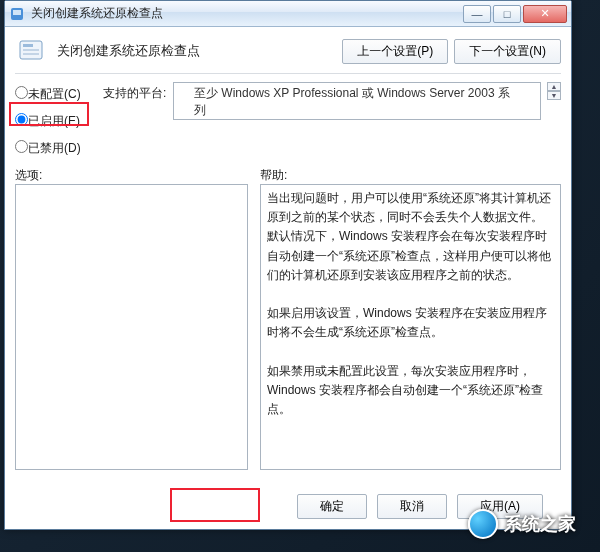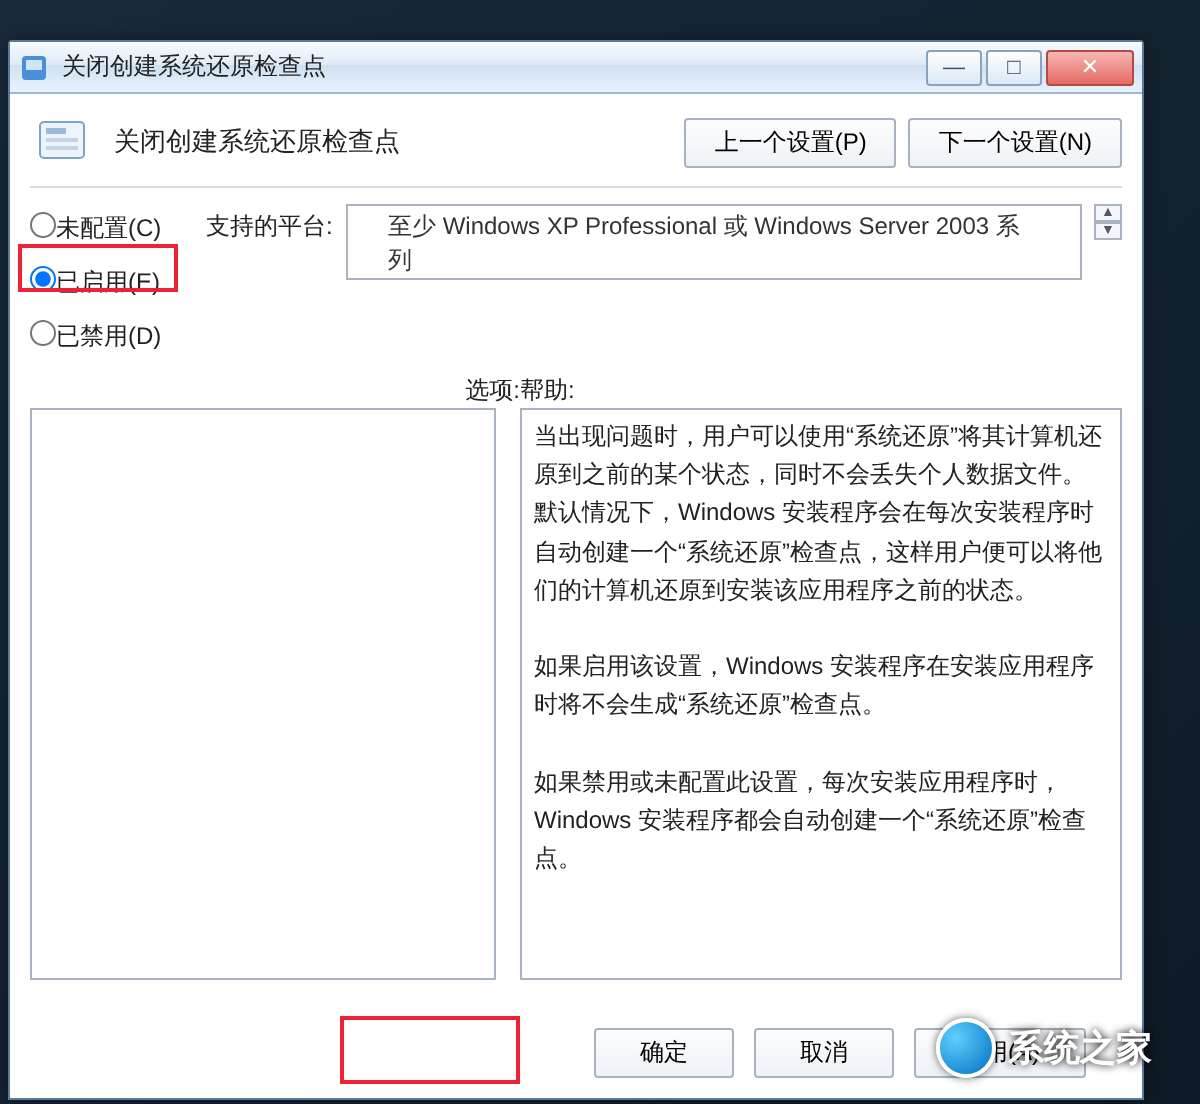--- a/index.html
+++ b/index.html
@@ -2,21 +2,21 @@
 <html><head>
 <meta charset="utf-8">
 <style>
   * { box-sizing: border-box; font-family: "Microsoft YaHei", "SimSun", Tahoma, sans-serif; }
   body { margin: 0; background: #2b2b2b; }
   .desktop {
     width: 600px; height: 552px; position: relative;
     background: linear-gradient(135deg,#1a2a3a 0%, #0e1a26 100%);
   }
   .window {
-    position: absolute; left: 4px; top: 20px; width: 568px; height: 530px;
+    position: absolute; left: 4px; top: 0; width: 568px; height: 530px;
     background: #fff; border: 1px solid #5a7b9b; border-radius: 2px 2px 0 0;
     box-shadow: 0 0 8px rgba(0,0,0,.4);
     display: flex; flex-direction: column;
   }
   .titlebar {
     height: 26px; background: linear-gradient(#f8fbff,#dfeaf7 45%,#cfe0f2 46%,#e8f2fc);
     border-bottom: 1px solid #9fb7cf; display: flex; align-items: center;
     padding: 0 4px; font-size: 12px; color: #222;
   }
   .titlebar .icon-slot { width: 16px; height: 16px; margin-right: 6px; display:inline-flex;align-items:center;justify-content:center;}
@@ -43,21 +43,21 @@
   .lbl-field { display:flex; gap:6px; align-items:flex-start; }
   .lbl-field .lbl { width:64px; text-align:left; padding-top:3px; font-size:12px;}
   .comment-box { flex:1; height:52px; border:1px solid #a9b4c0; background:#fff; resize:none;
     font-size:12px; padding:2px 4px; overflow:auto; }
   .platform-box { flex:1; height:38px; border:1px solid #a9b4c0; background:#fff;
     font-size:12px; padding:2px 20px; overflow:auto; color:#333;}
   .v-spin { width:14px; display:flex; flex-direction:column; }
   .v-spin .sp { flex:1; border:1px solid #a9b4c0; background:#f3f6fa; font-size:7px;
     display:flex;align-items:center;justify-content:center; color:#556; cursor:pointer;}
   .panes-label-row { display:flex; margin-top:10px; font-size:12px;}
-  .panes-label-row .left { width:245px;text-align:right; }
+  .panes-label-row .left { width:245px; }
   .panes-row { display:flex; gap:12px; flex:1; min-height:0; }
   .pane { border:1px solid #a9b4c0; background:#fff; font-size:12px; line-height:1.6;
     padding:4px 6px; overflow:auto; }
   .pane.left { width:233px; }
   .pane.right { flex:1; }
   .btnbar { margin-top:24px; display:flex; justify-content:flex-end; gap:10px; padding-right:18px;}
   .btn { padding: 3px 22px; font-size:12px; background: linear-gradient(#fdfdfd,#eef2f7);
     border:1px solid #a7b3c0; border-radius:2px; cursor:pointer; }
   .hl-ok { position:absolute; border:2px solid #e23; pointer-events:none; }
   .watermark {

